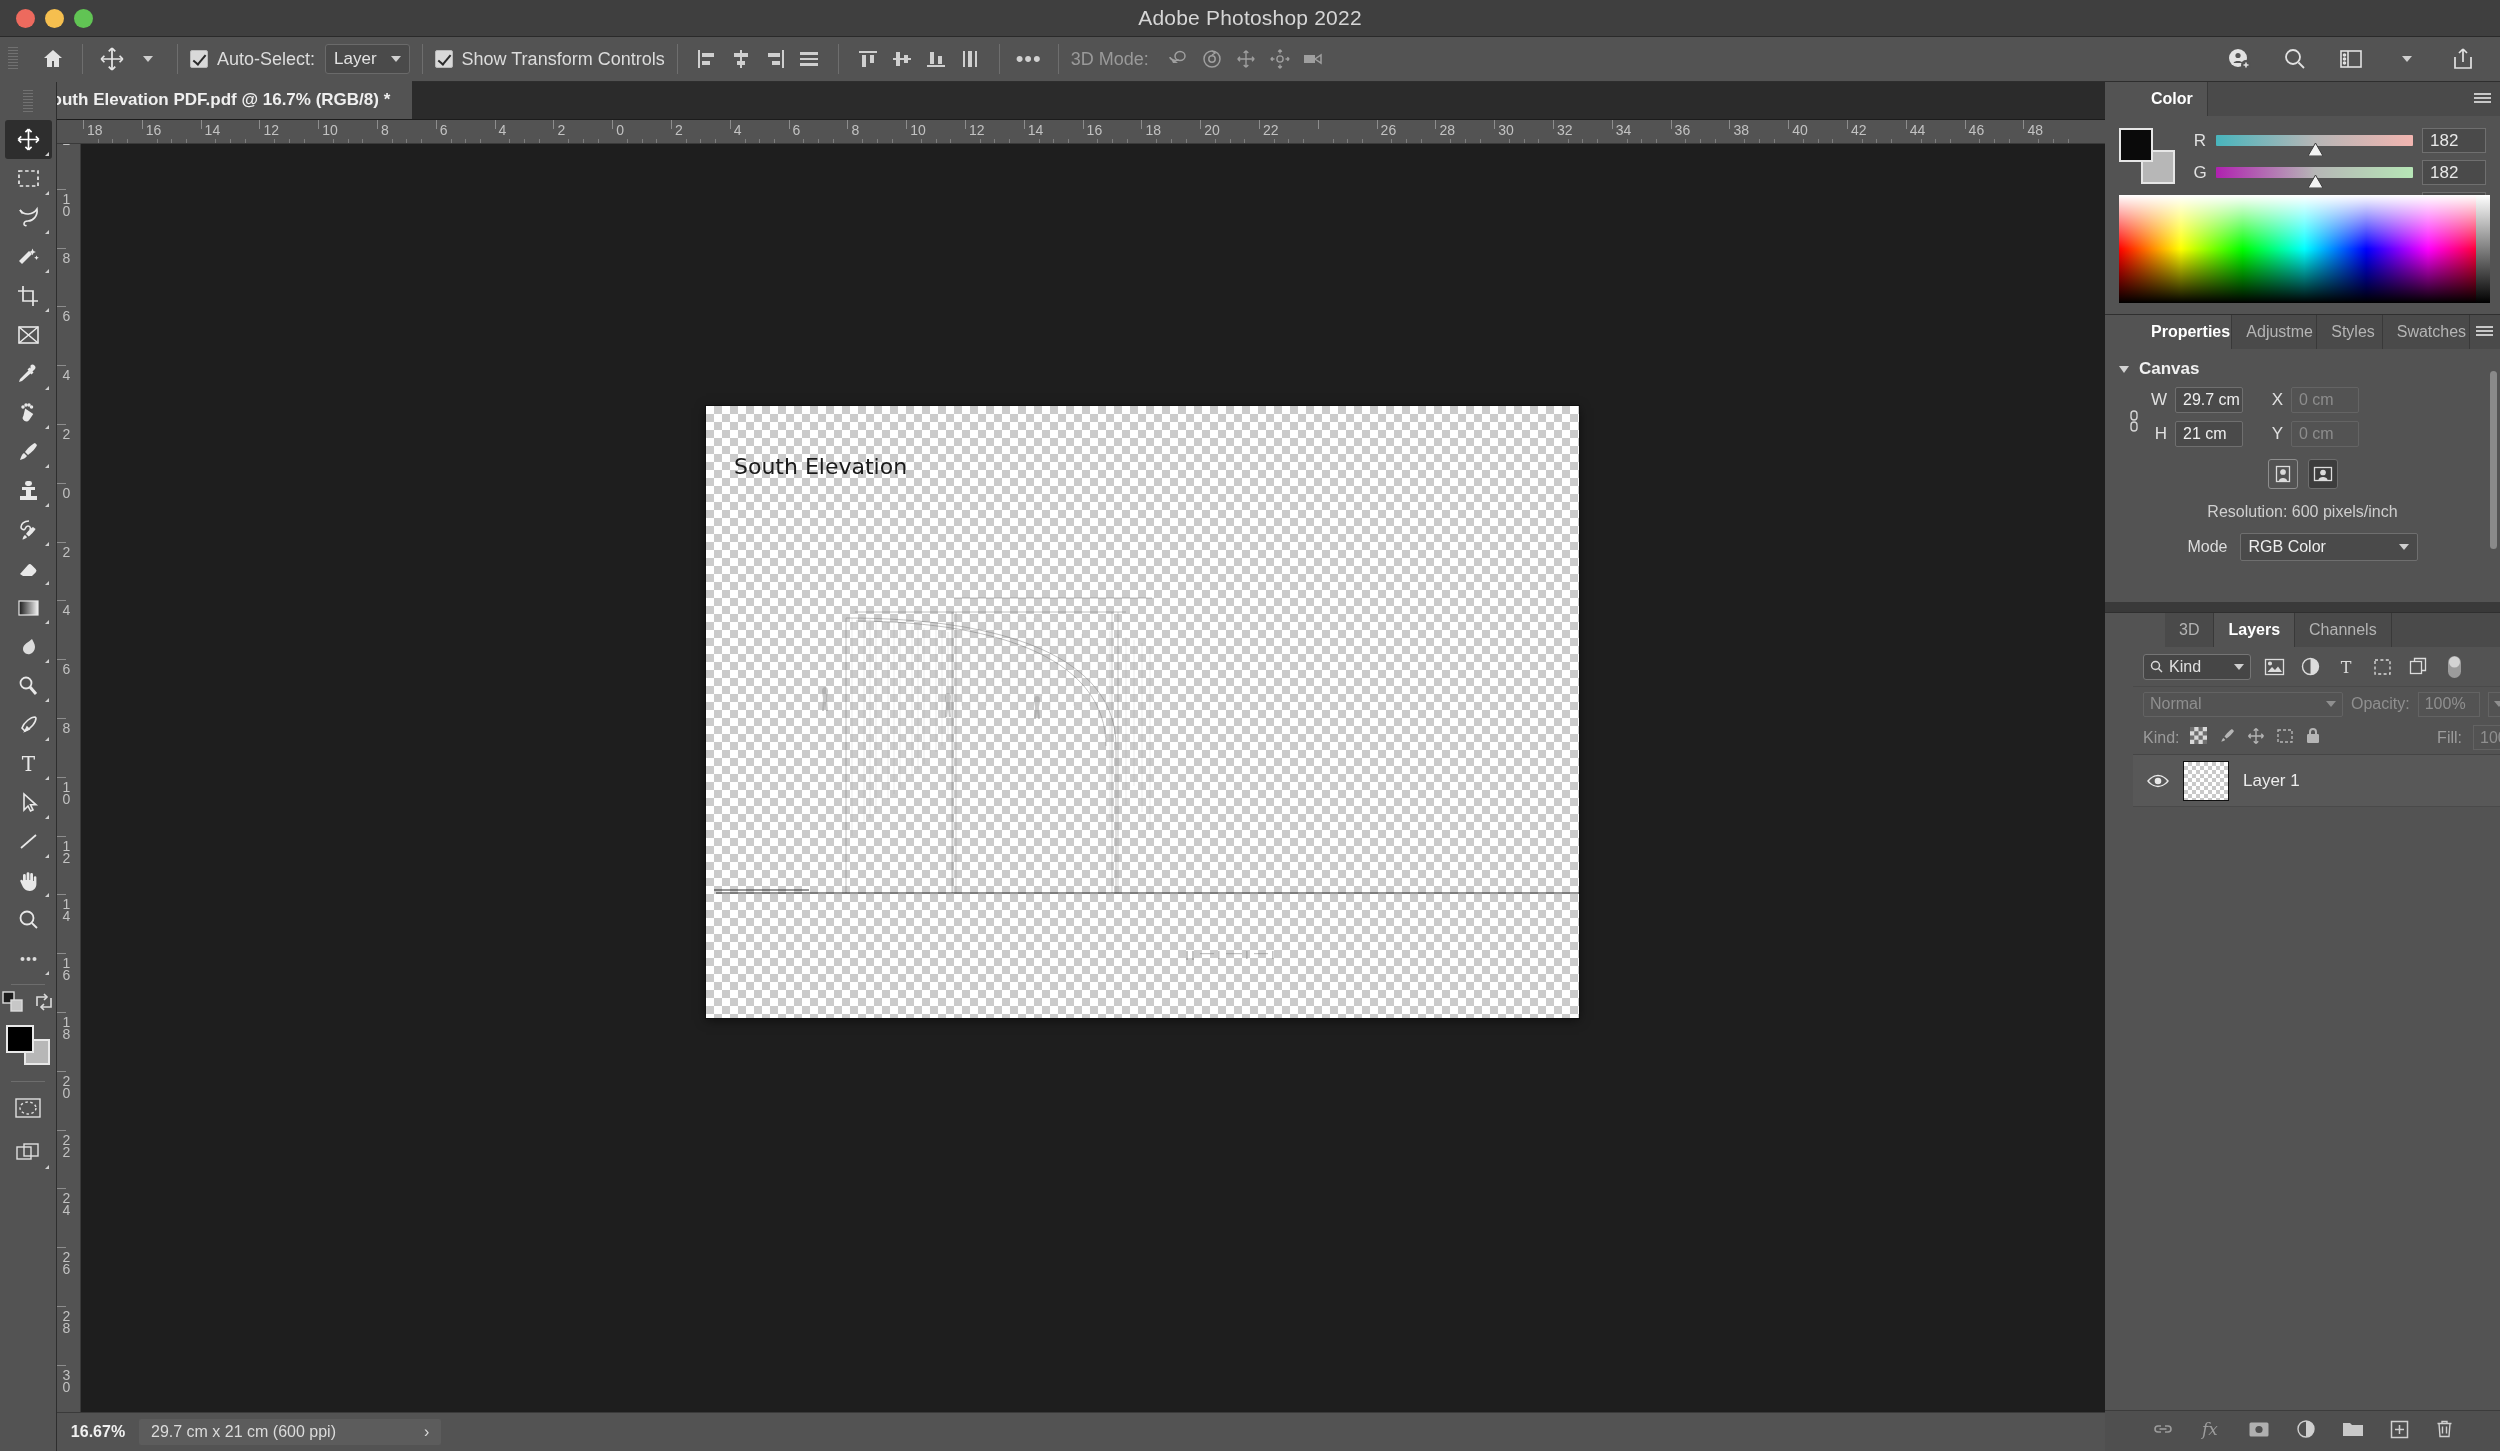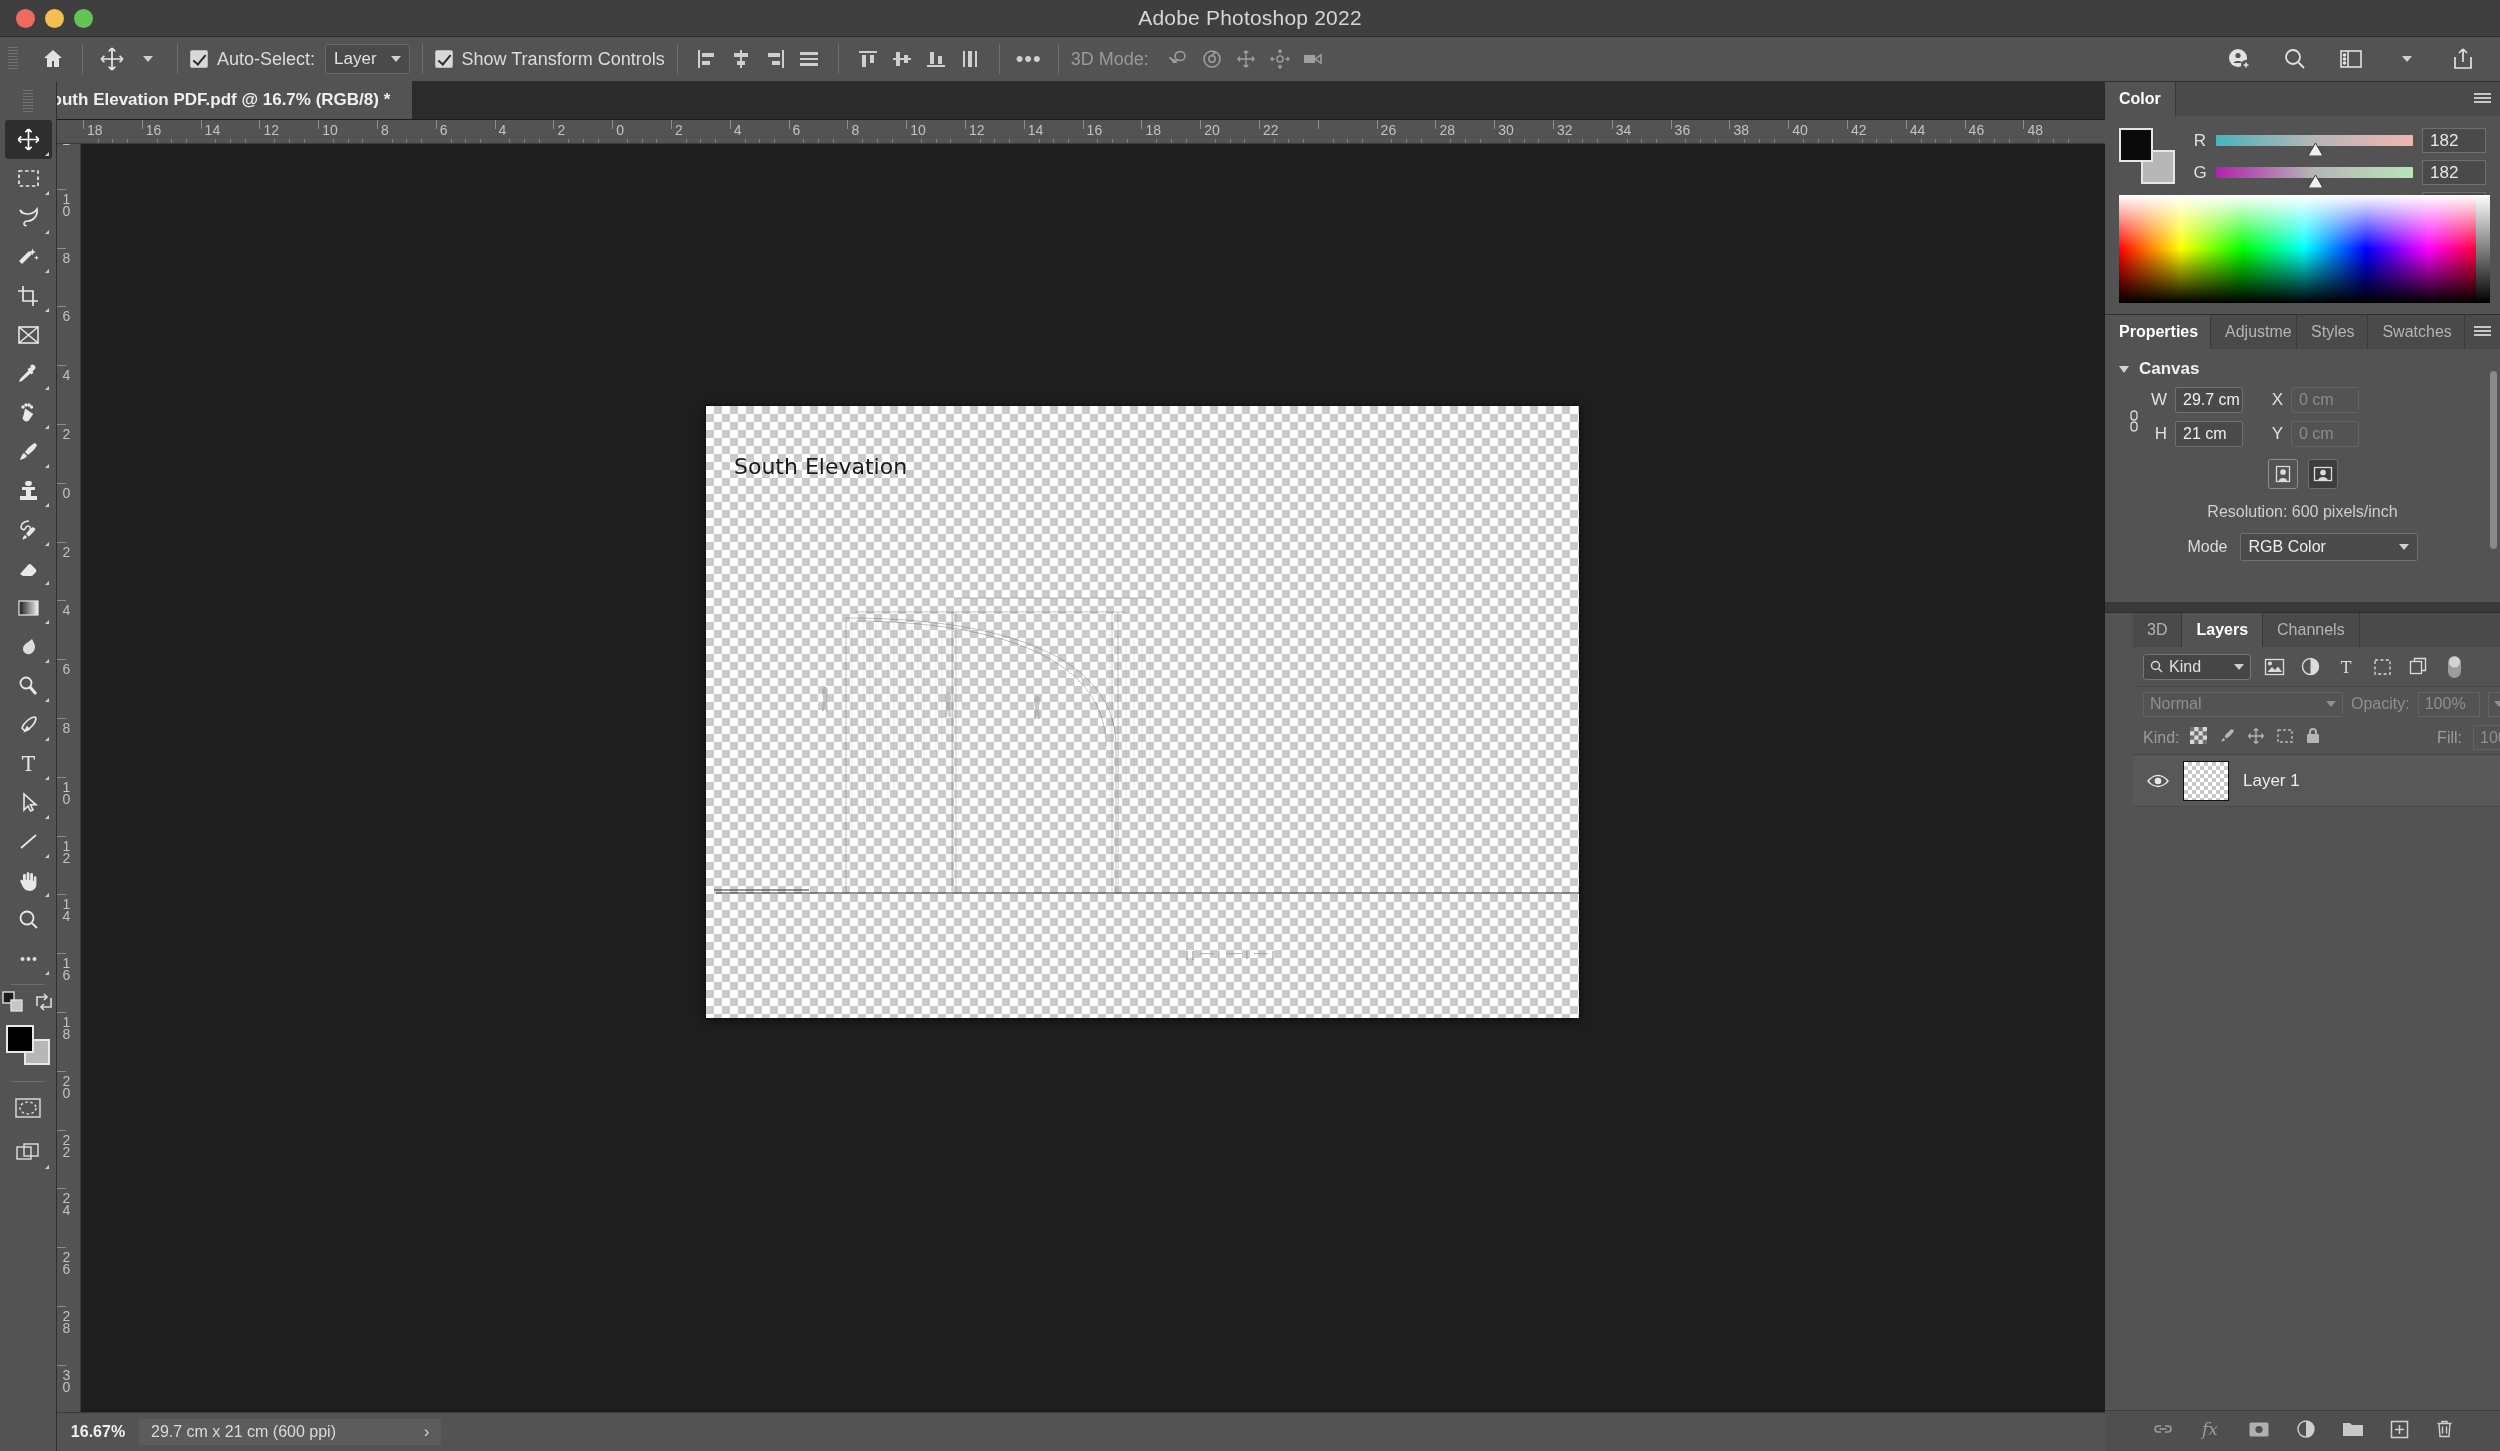--- a/index.html
+++ b/index.html
@@ -115,21 +115,21 @@
   
   #statusbar { position:absolute; left:57px; top:1412px; width:2048px; height:39px;
     background:#535353; border-top:1px solid #3a3a3a; display:flex; align-items:center;
     color:#dcdcdc; font-size:16px; }
   #zoomfield { width:82px; text-align:center; font-weight:bold; color:#f0f0f0; }
   #docinfo { display:flex; align-items:center; gap:10px; background:#5c5c5c;
     height:26px; padding:0 12px; border-radius:2px; color:#dbdbdb; }
 
   
   #right { position:absolute; left:2105px; top:82px; width:395px; height:1369px; background:#393939; }
-  .panel-tabs { display:flex; align-items:stretch; height:34px; background:#393939; }
+  .panel-tabs { display:flex; align-items:stretch; height:34px; background:#393939;margin-left:32px; }
   .ptab { display:flex; align-items:center; padding:0 14px; font-size:16px; color:#b4b4b4;
     background:#4a4a4a; border-right:1px solid #393939; white-space:nowrap; overflow:hidden; }
   .ptab.active { background:#535353; color:#ffffff; font-weight:bold; }
   .ptab-filler { flex:1; background:#4a4a4a; }
   .ptab-menu { width:36px; display:flex; align-items:center; justify-content:center; background:#4a4a4a;}
   .hamburger { width:17px; height:12px;
     background-image:repeating-linear-gradient(to bottom,#c8c8c8 0,#c8c8c8 2px,transparent 2px,transparent 4px); }
 
   
   #colorpanel { background:#535353; height:232px; position:relative; }

